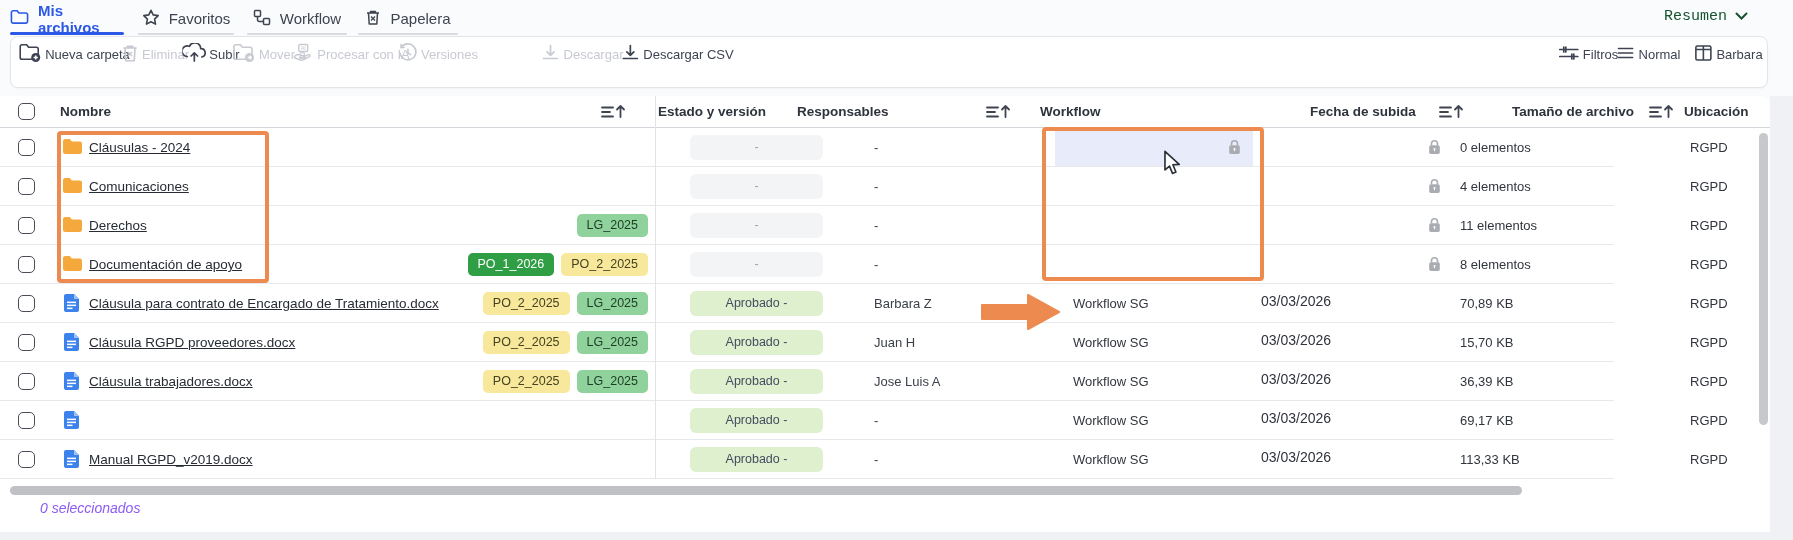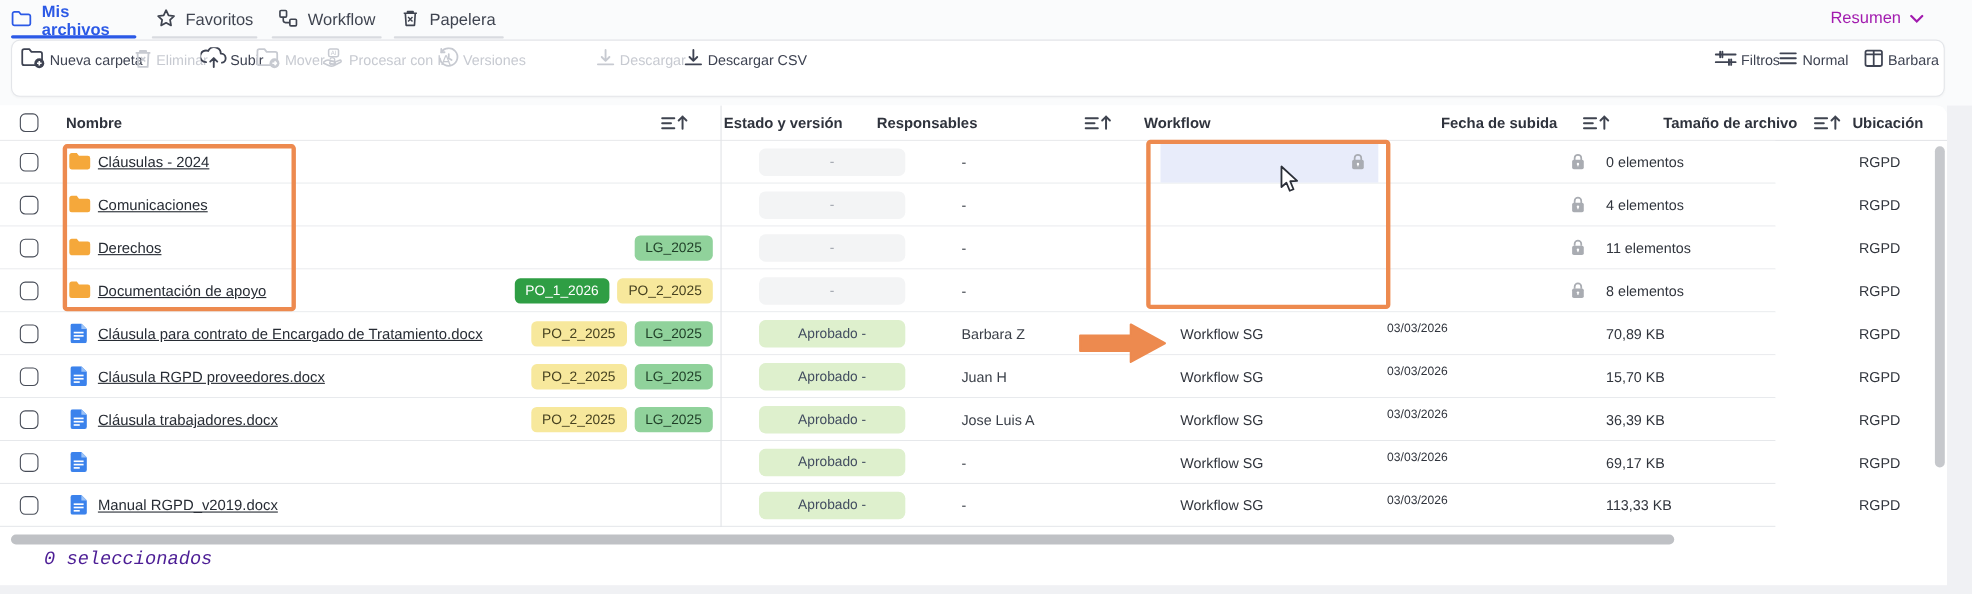--- a/index.html
+++ b/index.html
@@ -19,21 +19,21 @@
   .bottom-strip { left:0; top:532px; width:1793px; height:8px; background:#f0f1f4; }
 
   
   .tab { top:4px; height:29px; display:flex; align-items:center; justify-content:center; gap:9px;
          font-size:15px; color:#3f4450; cursor:pointer; }
   .tab .underline { position:absolute; left:0; right:0; bottom:-2px; height:2px; background:#d9dbe0; border-radius:2px; }
   .tab.active { color:#2b59e6; font-weight:bold; }
   .tab.active .underline { height:3px; background:#2b59e6; }
   .tab svg { flex:none; }
   .summary-link { top:8px; left:1664px; display:flex; align-items:center; gap:8px;
-                  color:#a21caf; font-size:15px; cursor:pointer; }
+                  color:#14532d; font-size:15px; cursor:pointer;font-family:Liberation Mono, monospace; }
 
   
   .toolbar { left:10px; top:36px; width:1758px; height:52px; background:#fff;
              border:1px solid #e3e5e9; border-radius:8px; box-shadow:0 1px 2px rgba(40,44,60,.04); }
   .tb-item { position:absolute; top:6px; transform:translateX(-50%);
              display:flex; flex-direction:row; align-items:center; gap:3px;
              color:#3e4352; font-size:13px; white-space:nowrap; cursor:pointer; }
   .tb-item.disabled { color:#c7cad1; cursor:default; }
   .tb-item svg { stroke:currentColor; }
 
@@ -56,28 +56,28 @@
   .tag { height:23px; line-height:23px; padding:0 10px; border-radius:5px; font-size:12.5px; white-space:nowrap; }
   .status-pill { position:absolute; left:690px; top:7px; width:133px; height:25px; border-radius:6px;
                  text-align:center; line-height:25px; font-size:12.5px; cursor:pointer; }
   .status-pill.empty { background:#f3f4f5; color:#9fa4ac; }
   .status-pill.approved { background:#def0cd; color:#424d60; }
   .resp { position:absolute; left:874px; top:12px; font-size:13px; color:#3b4049; }
   .wf { position:absolute; left:1073px; top:12px; font-size:13px; color:#32363e; }
   .wf-hover { position:absolute; left:1055px; top:0; width:198px; height:38px; background:#e8ecfa; cursor:pointer; }
   .wf-hover .lock { position:absolute; right:12px; top:11px; }
   .date-lock { position:absolute; left:1428px; top:11px; }
-  .date { position:absolute; left:1261px; top:9px; font-size:11px; color:#2f333c; }
+  .date { position:absolute; left:1261px; top:9px; font-size:14px; color:#2f333c; }
   .size { position:absolute; left:1460px; top:12px; font-size:13px; color:#31353d; }
   .loc  { position:absolute; left:1690px; top:12px; font-size:13px; color:#31353d; }
 
   
   .vscroll { left:1759px; top:133px; width:9px; height:292px; background:#c6c8cc; border-radius:5px; cursor:pointer; }
   .hscroll { left:10px; top:486px; width:1512px; height:9px; background:#bfc1c5; border-radius:5px; cursor:pointer; }
-  .footer-text { left:40px; top:500px; font-size:17px; font-style:italic; color:#4c1d95;font-family:Liberation Mono, monospace; }
+  .footer-text { left:40px; top:500px; font-size:14px; font-style:italic; color:#8b5cf6; }
 
   
   .ann-box { border:4px solid #ed8a4f; border-radius:4px; pointer-events:none; }
   .ann-box1 { left:57px; top:131px; width:212px; height:152px; }
   .ann-box2 { left:1042px; top:127px; width:222px; height:154px; }
   .ann-arrow { left:980px; top:293px; pointer-events:none; }
   .cursor { left:1163px; top:150px; pointer-events:none; }
 </style>
 </head>
 <body>

